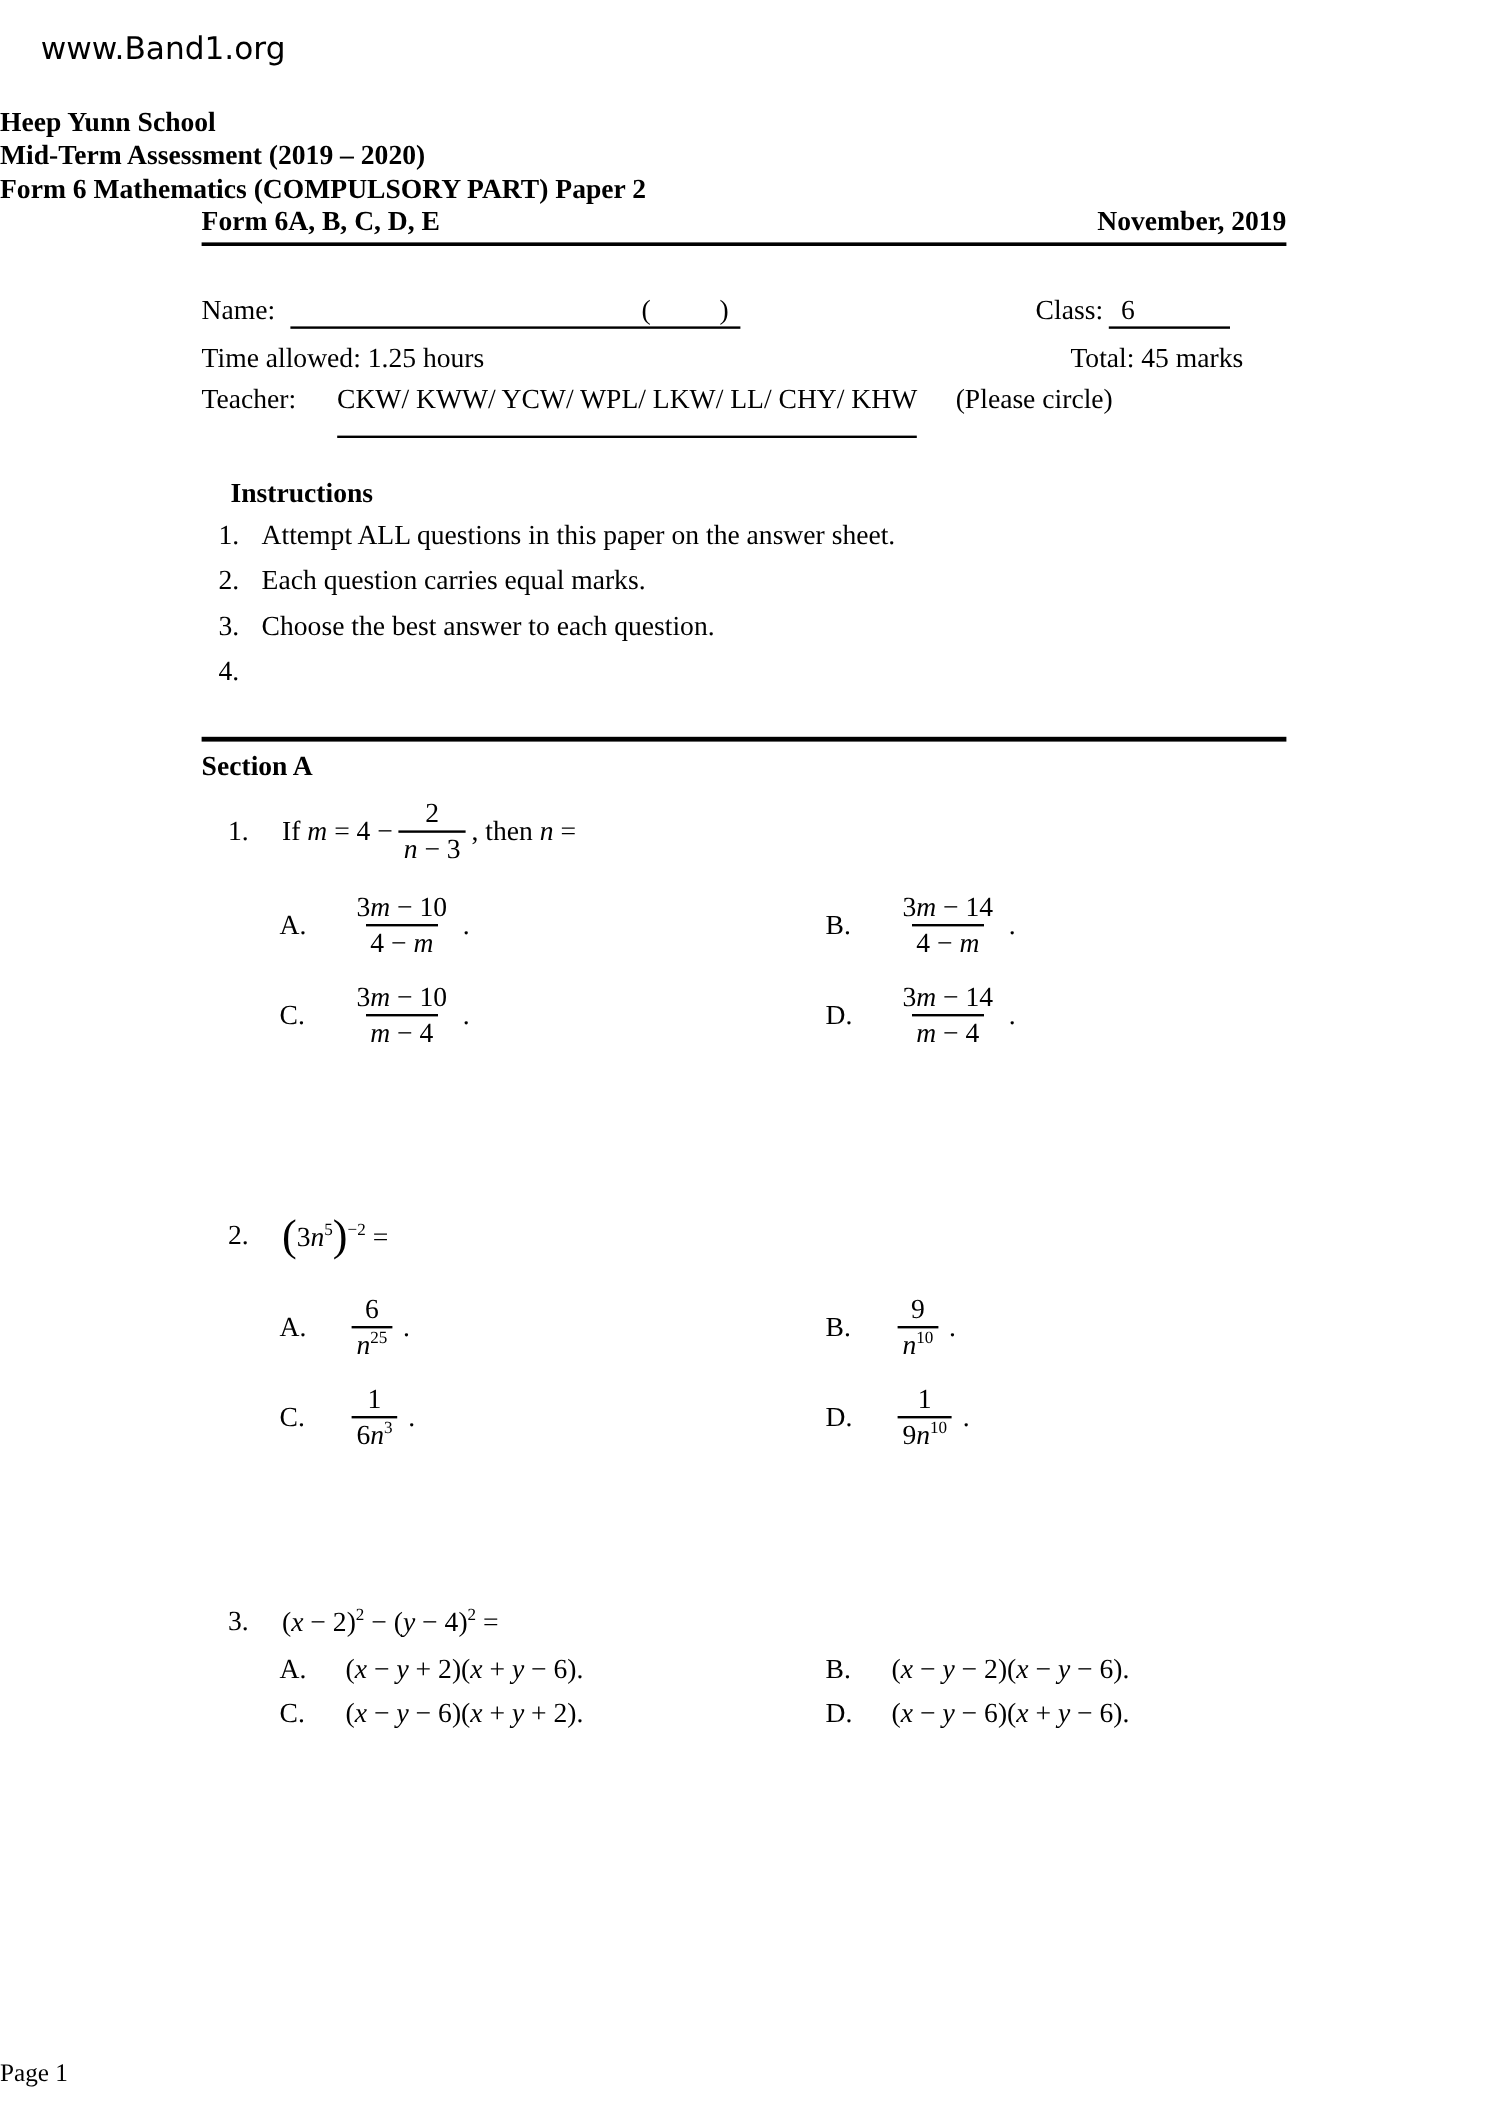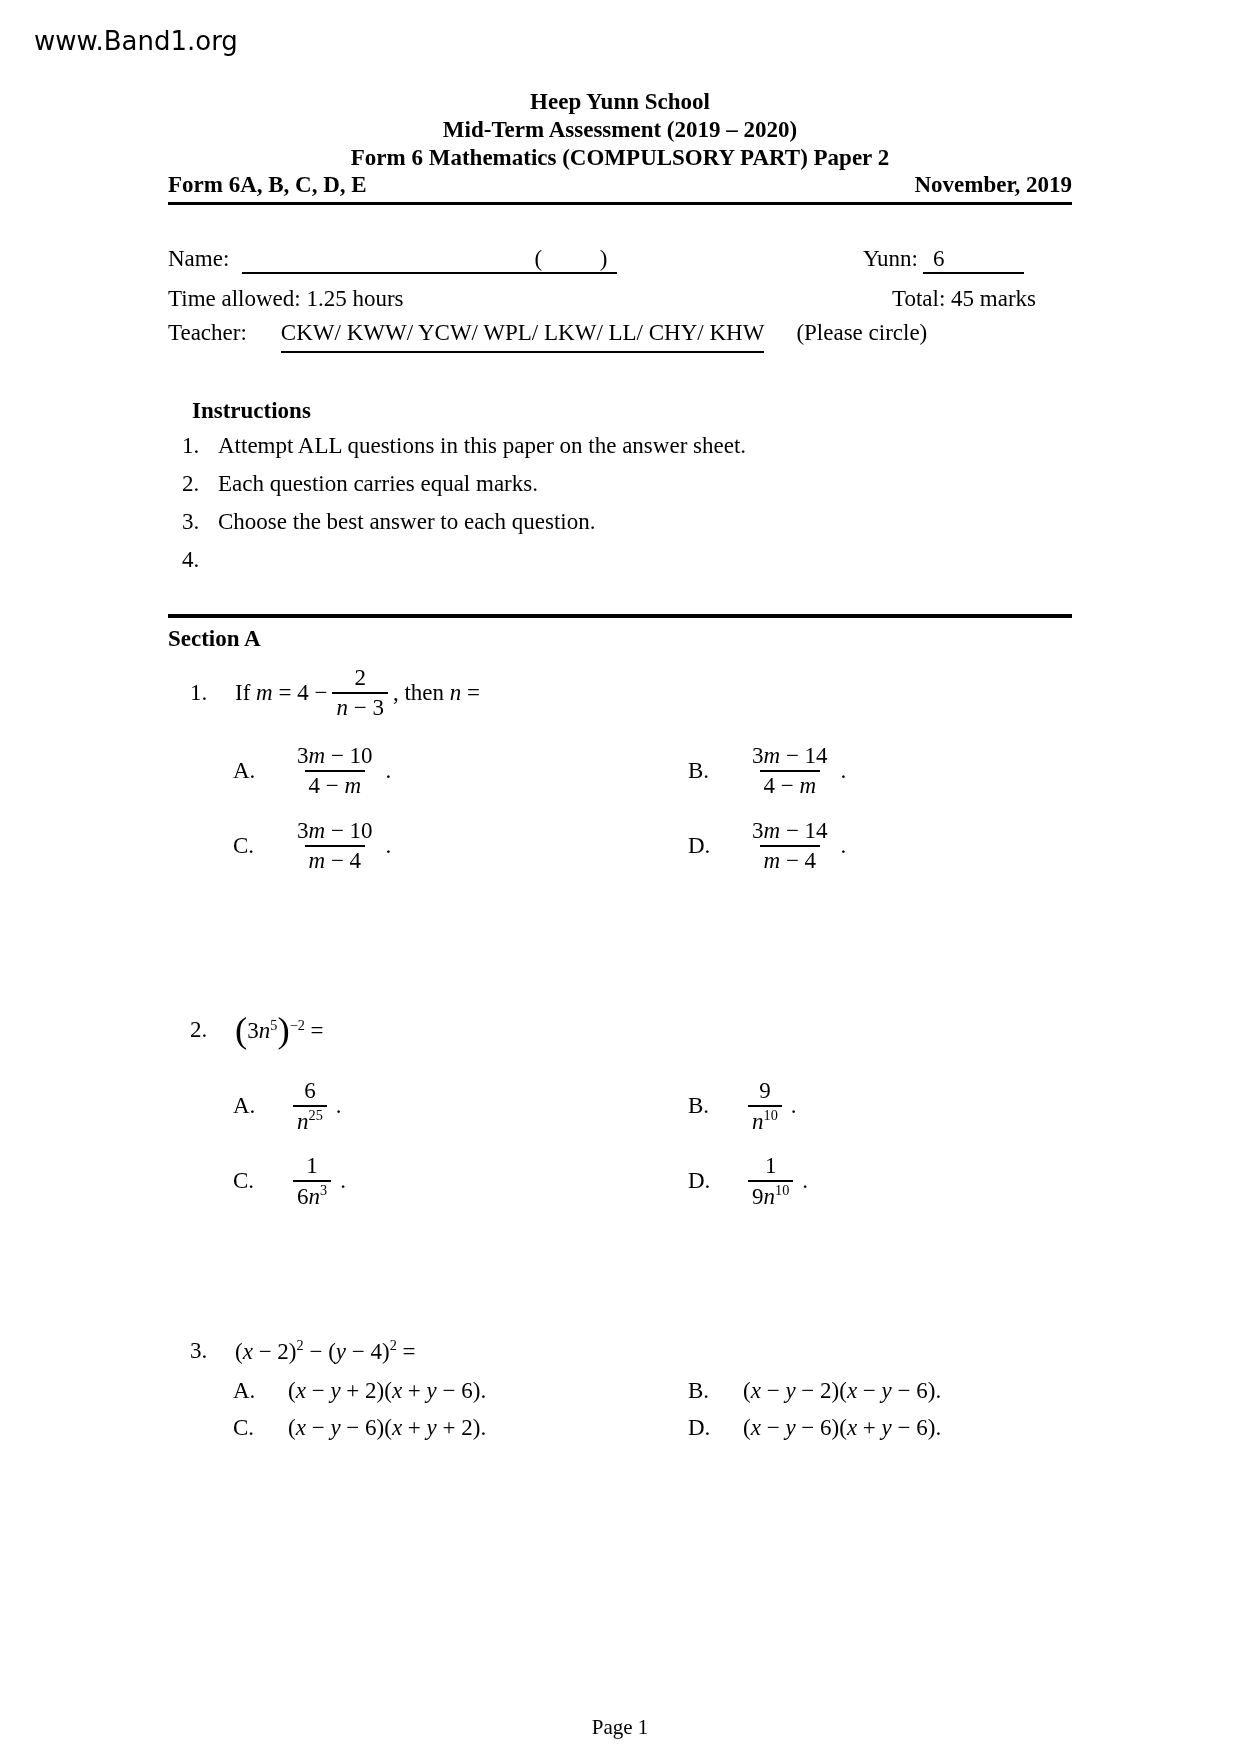--- a/index.html
+++ b/index.html
@@ -3,42 +3,42 @@
 <meta charset="utf-8">
 <style>
   * { margin:0; padding:0; box-sizing:border-box; }
   html,body { background:#ffffff; }
   .page {
     position:relative; width:1240px; height:1754px; background:#ffffff;
     font-family:"Liberation Serif", serif; font-size:23px; color:#000;
     overflow:hidden;
   }
   .abs { position:absolute; }
-  .center { text-align:center; width:1240px; left:0; }
+  .center { width:1240px; left:0; }
   .watermark { left:34px; top:26px; font-family:"DejaVu Sans", sans-serif; font-size:26px; }
   .title-block { top:88px; line-height:28px; font-weight:700; }
   .form-row {
     left:168px; top:172px; width:904px; display:flex; justify-content:space-between;
     font-weight:700; border-bottom:3px solid #000; padding-bottom:4px;
   }
   .info-row { left:168px; width:940px; display:flex; align-items:baseline; }
   .name-row { top:246px; }
   .nameline {
     display:inline-block; width:375px; margin-left:13px; border-bottom:2px solid #000;
     text-align:right; padding-right:10px;
   }
   .class-group { position:absolute; left:695px; top:0; }
   .classline {
     display:inline-block; width:101px; margin-left:5px; border-bottom:2px solid #000;
     padding-left:10px;
   }
   .time-row { top:286px; }
   .total { position:absolute; left:724px; top:0; }
   .teacher-row { top:320px;gap:24px; }
-  .uline { border-bottom:2px solid #000; margin-left:10px; padding-bottom:5px; }
+  .uline { border-bottom:2px solid #000; margin-left:10px; padding-bottom:17px; }
   .circle-note { margin-left:8px; }
   .instr-title { left:168px; top:398px; font-weight:700;margin-left:24px; }
   .instr-list { left:182px; top:433px; }
   .instr-item { display:flex; height:38px; align-items:flex-start; }
   .inum { display:inline-block; width:36px; }
   .rule { left:168px; top:614px; width:904px; border-top:4px solid #000; height:0; }
   .section-title { left:168px; top:626px; font-weight:700; }
 
   .qrow { position:absolute; display:flex; align-items:center; }
   .qnum { display:inline-block; width:45px; }
@@ -75,21 +75,21 @@
 
   <div class="abs form-row">
     <span>Form 6A, B, C, D, E</span>
     <span>November, 2019</span>
   </div>
 
   <div class="abs info-row name-row">
     <span>Name:</span>
     <span class="nameline"><span>(&nbsp;&nbsp;&nbsp;&nbsp;&nbsp;&nbsp;&nbsp;&nbsp;&nbsp;&nbsp;)</span></span>
     <span class="class-group">
-      <span>Yunn:</span><span class="classline"><span>6</span></span>
+      <span>Class:</span><span class="classline"><span>6</span></span>
     </span>
   </div>
 
   <div class="abs info-row time-row">
     <span>Time allowed: 1.25 hours</span>
     <span class="total">Total: 45 marks</span>
   </div>
 
   <div class="abs info-row teacher-row">
     <span>Teacher:</span>

